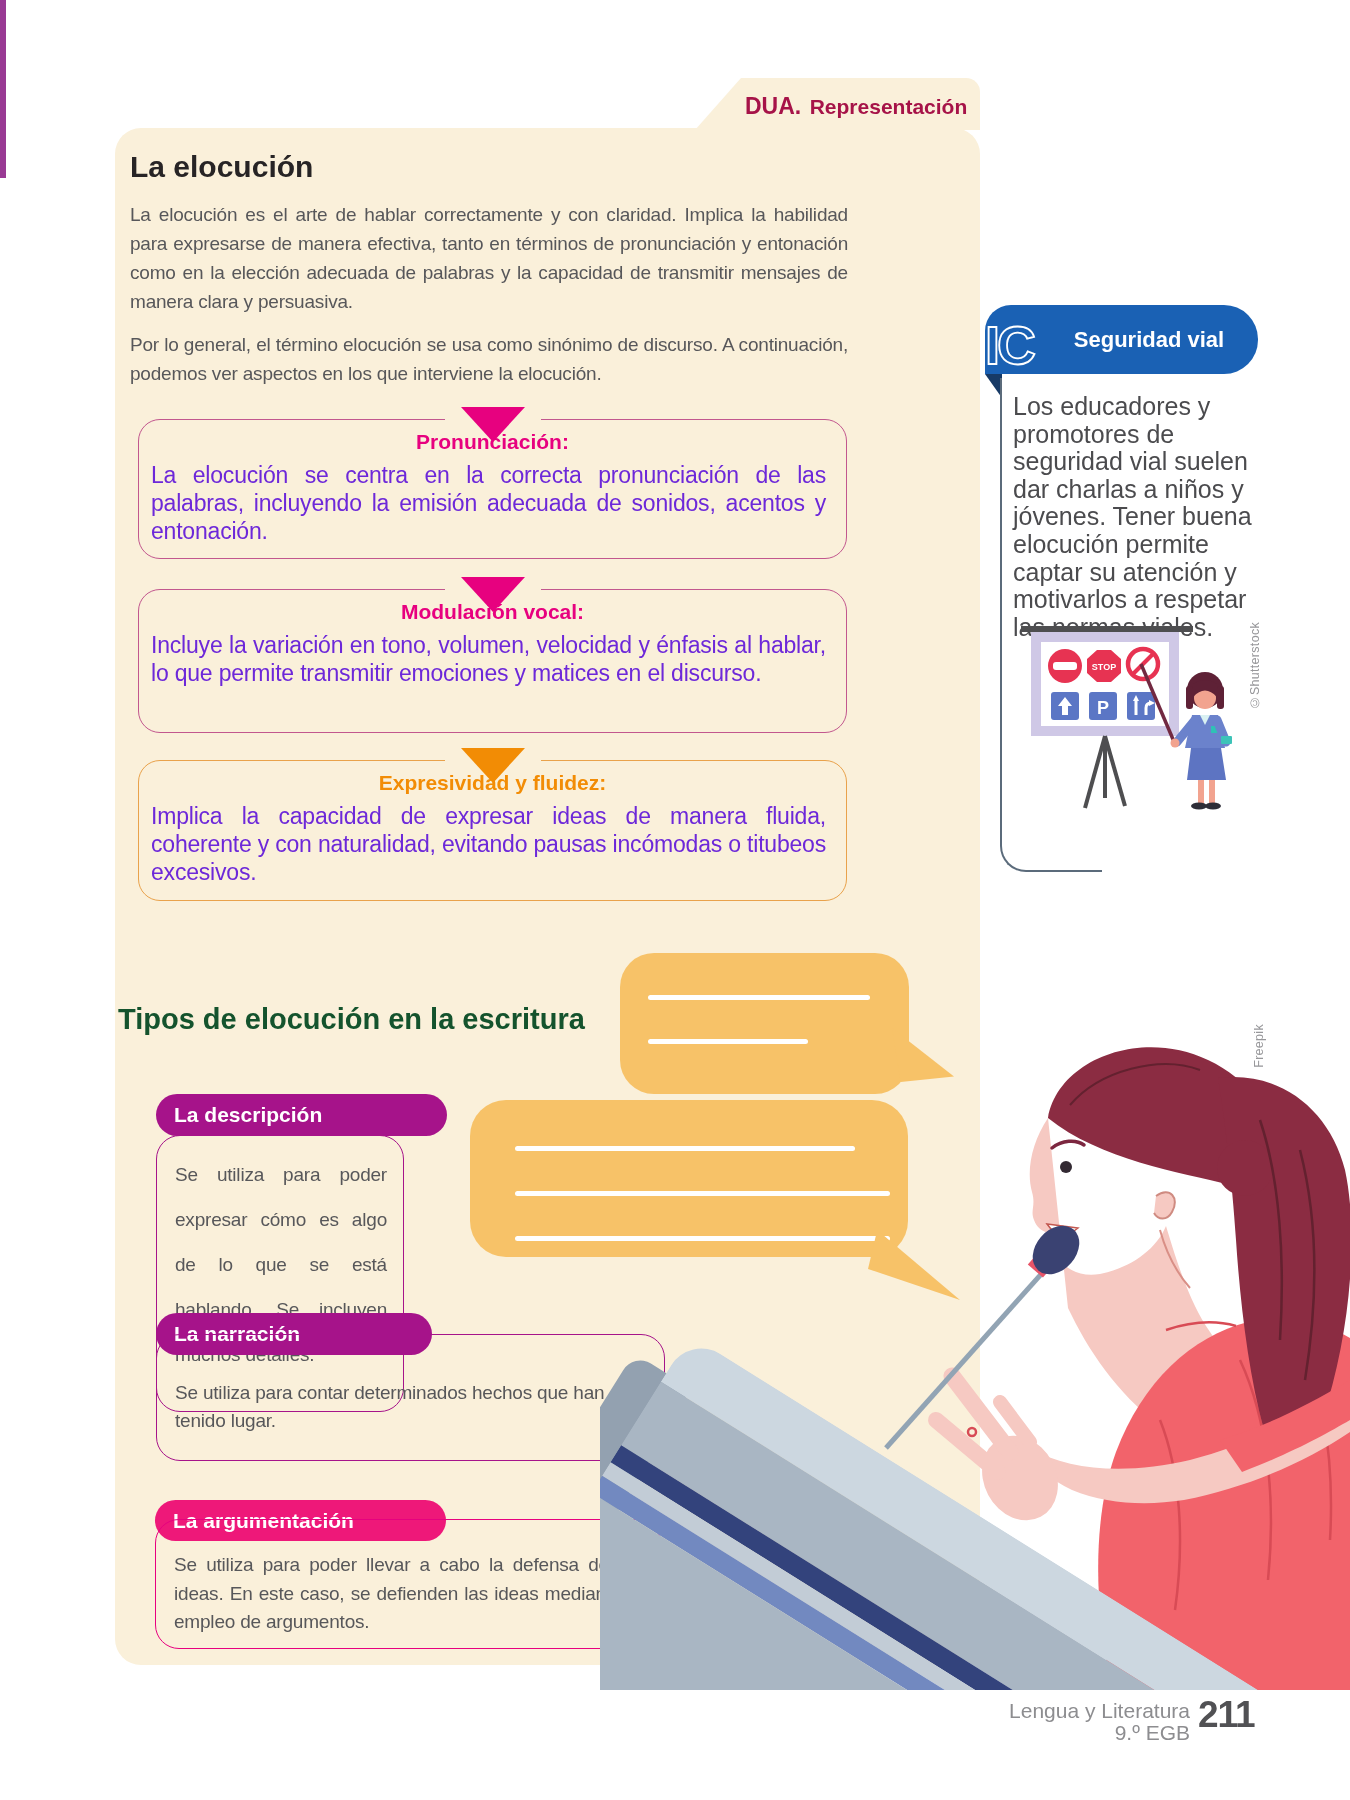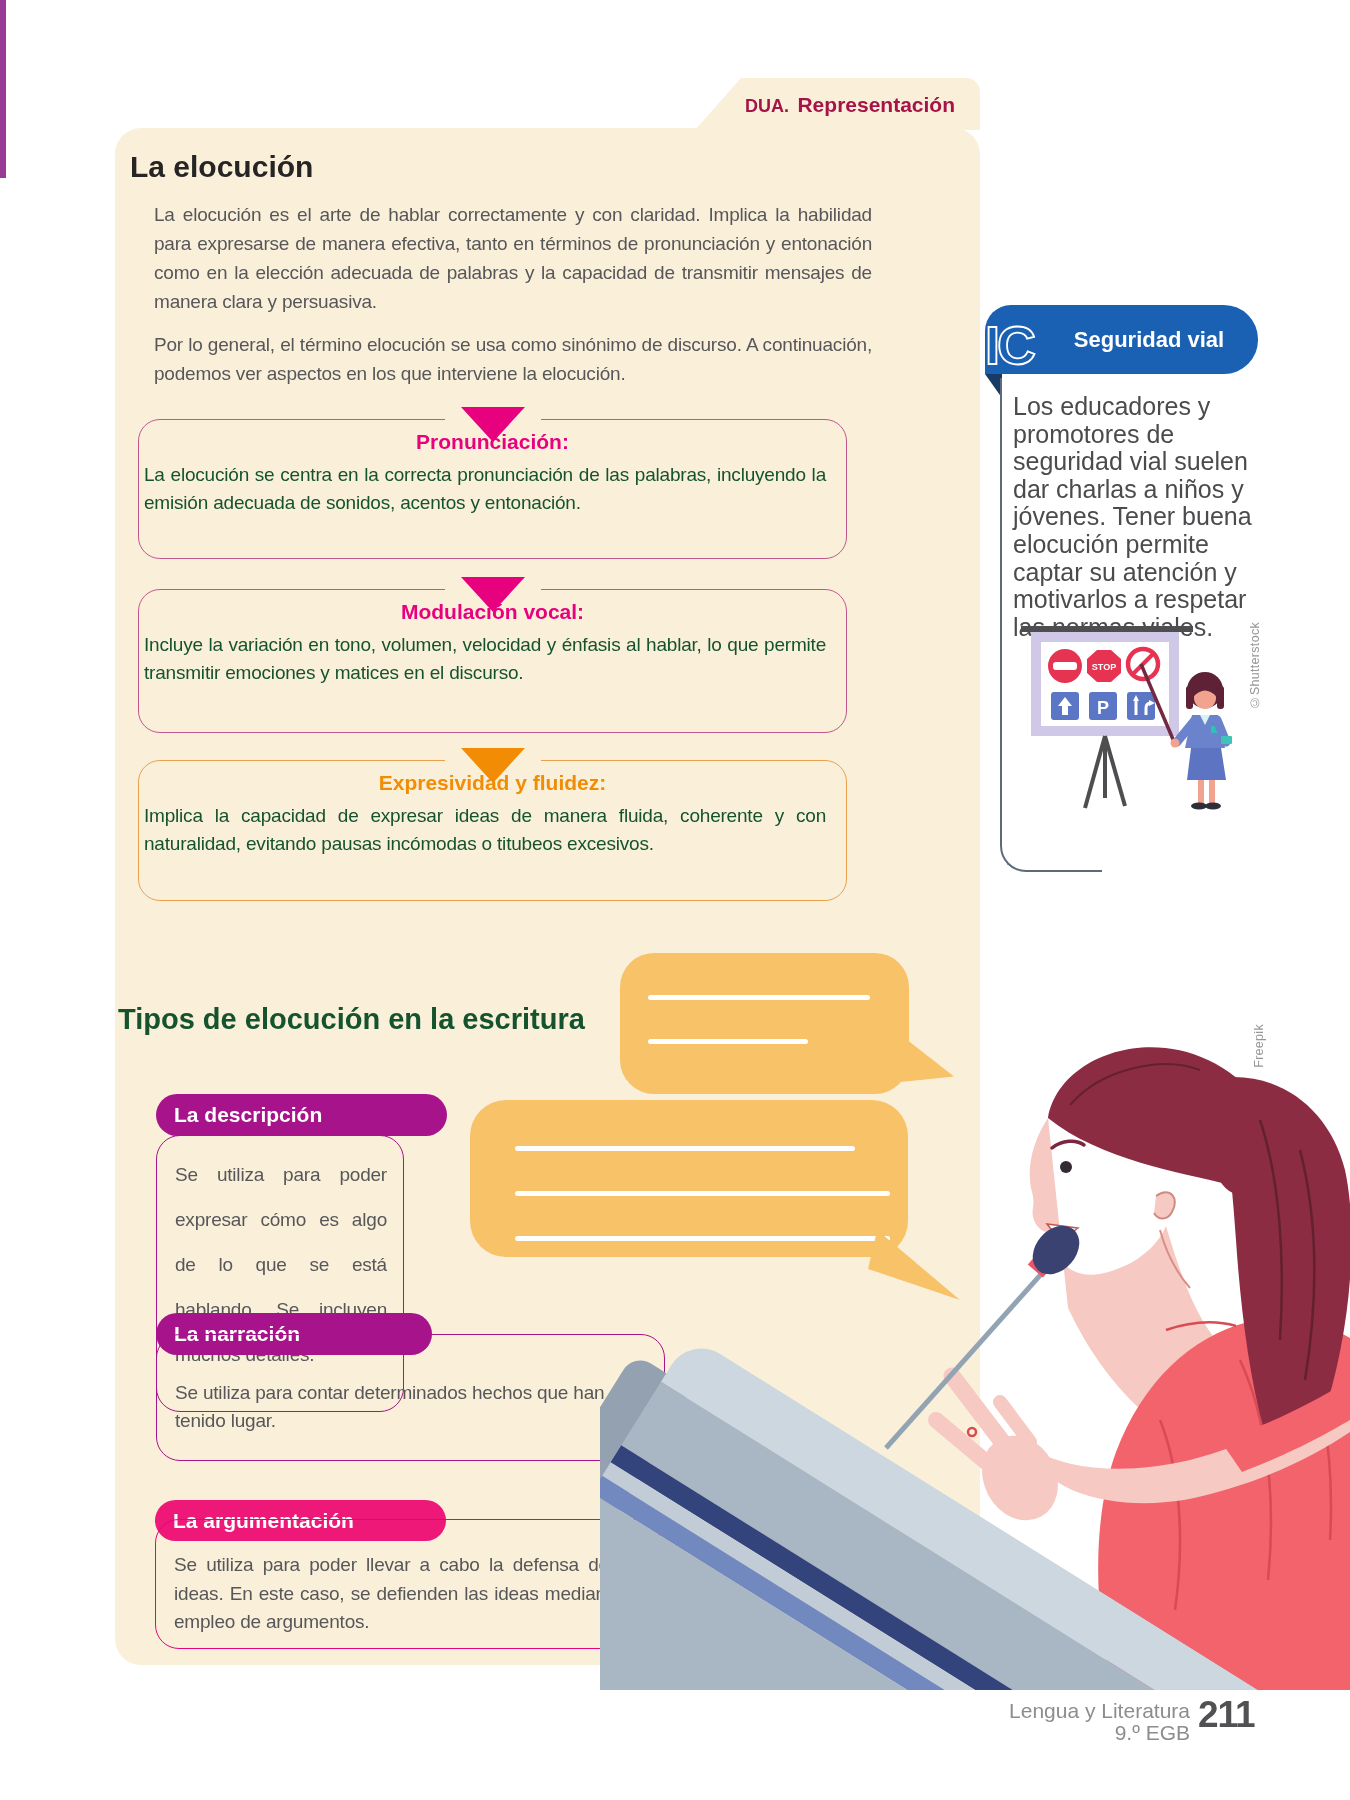--- a/index.html
+++ b/index.html
@@ -1,47 +1,47 @@
 <!DOCTYPE html>
 <html><head>
 <meta charset="utf-8">
 <style>
   html,body{margin:0;padding:0;background:#fff;}
   #page{position:relative;width:1350px;height:1800px;background:#ffffff;overflow:hidden;
         font-family:"Liberation Sans", sans-serif;-webkit-font-smoothing:antialiased;}
   .abs{position:absolute;}
-  .jtext{color:#57575a;font-size:19px;line-height:29px;text-align:justify;letter-spacing:-0.2px;margin-left:24px;}
+  .jtext{color:#57575a;font-size:19px;line-height:29px;text-align:justify;letter-spacing:-0.2px;}
   .card{background:#faf0da;}
   .aspect-box{border:1.6px solid #c2578e;border-radius:22px;background:transparent;}
   .tri-mask{position:absolute;top:-5px;left:50%;margin-left:-48px;width:96px;height:9px;background:#faf0da;}
   .tri{position:absolute;top:-13px;left:50%;margin-left:-32px;width:0;height:0;
        border-left:32px solid transparent;border-right:32px solid transparent;border-top:35px solid #e7017f;}
   .aspect-heading{margin-top:10px;text-align:center;font-weight:700;font-size:21px;color:#e7017f;}
-  .aspect-body{margin:7px 20px 0 5px;color:#14532d;font-size:19px;line-height:28px;text-align:justify;letter-spacing:-0.2px;}
+  .aspect-body{margin:7px 20px 0 12px;color:#6d28d9;font-size:23px;line-height:28px;text-align:justify;letter-spacing:-0.2px;}
   .bubble{background:#f7c268;border-radius:34px;}
   .bline{position:absolute;height:5px;border-radius:3px;background:#ffffff;}
   .pill{border-radius:21px;color:#fff;font-weight:700;font-size:21px;line-height:42px;padding-left:18px;box-sizing:border-box;}
   .tbox{border-radius:24px;box-sizing:border-box;background:transparent;}
   .tbody{color:#57575a;font-size:19px;text-align:justify;letter-spacing:-0.2px;}
   .vcredit{writing-mode:vertical-rl;transform:rotate(180deg);font-size:12.5px;color:#97979a;letter-spacing:0.3px;}
   .footer-txt{color:#8d8d90;font-size:21px;line-height:22px;text-align:right;}
 </style>
 </head>
 <body>
 
 <div id="page">
 
   <div class="abs" style="left:0;top:0;width:6px;height:178px;background:#993a94;"></div>
 
   <div class="abs card" style="left:115px;top:128px;width:865px;height:1537px;border-radius:26px;"></div>
 
   <div class="abs" style="left:741px;top:78px;width:239px;height:52px;background:#faf0da;border-radius:0 14px 0 0;"></div>
   <div class="abs" style="left:695px;top:78px;width:0;height:0;border-bottom:52px solid #faf0da;border-left:46px solid transparent;"></div>
   <div class="abs" style="left:745px;top:93px;white-space:nowrap;">
-    <span style="font-weight:800;font-size:18px;color:#a61348;margin-top:48px;">DUA.</span>
+    <span style="font-weight:800;font-size:23px;color:#a61348;margin-top:48px;">DUA.</span>
     <span style="font-weight:700;font-size:21px;color:#a61348;margin-left:4px;">Representación</span>
   </div>
 
   <div class="abs" style="left:130px;top:150px;font-size:30px;font-weight:700;color:#272425;">La elocución</div>
   <div class="abs jtext" style="left:130px;top:200px;width:718px;">La elocución es el arte de hablar correctamente y con claridad. Implica la habilidad para expresarse de manera efectiva, tanto en términos de pronunciación y entonación como en la elección adecuada de palabras y la capacidad de transmitir mensajes de manera clara y persuasiva.</div>
   <div class="abs jtext" style="left:130px;top:330px;width:718px;">Por lo general, el término elocución se usa como sinónimo de discurso. A continuación, podemos ver aspectos en los que interviene la elocución.</div>
 
   <div class="abs aspect-box" style="left:138px;top:419px;width:707px;height:138px;">
     <div class="tri-mask"></div>
     <div class="tri"></div>

